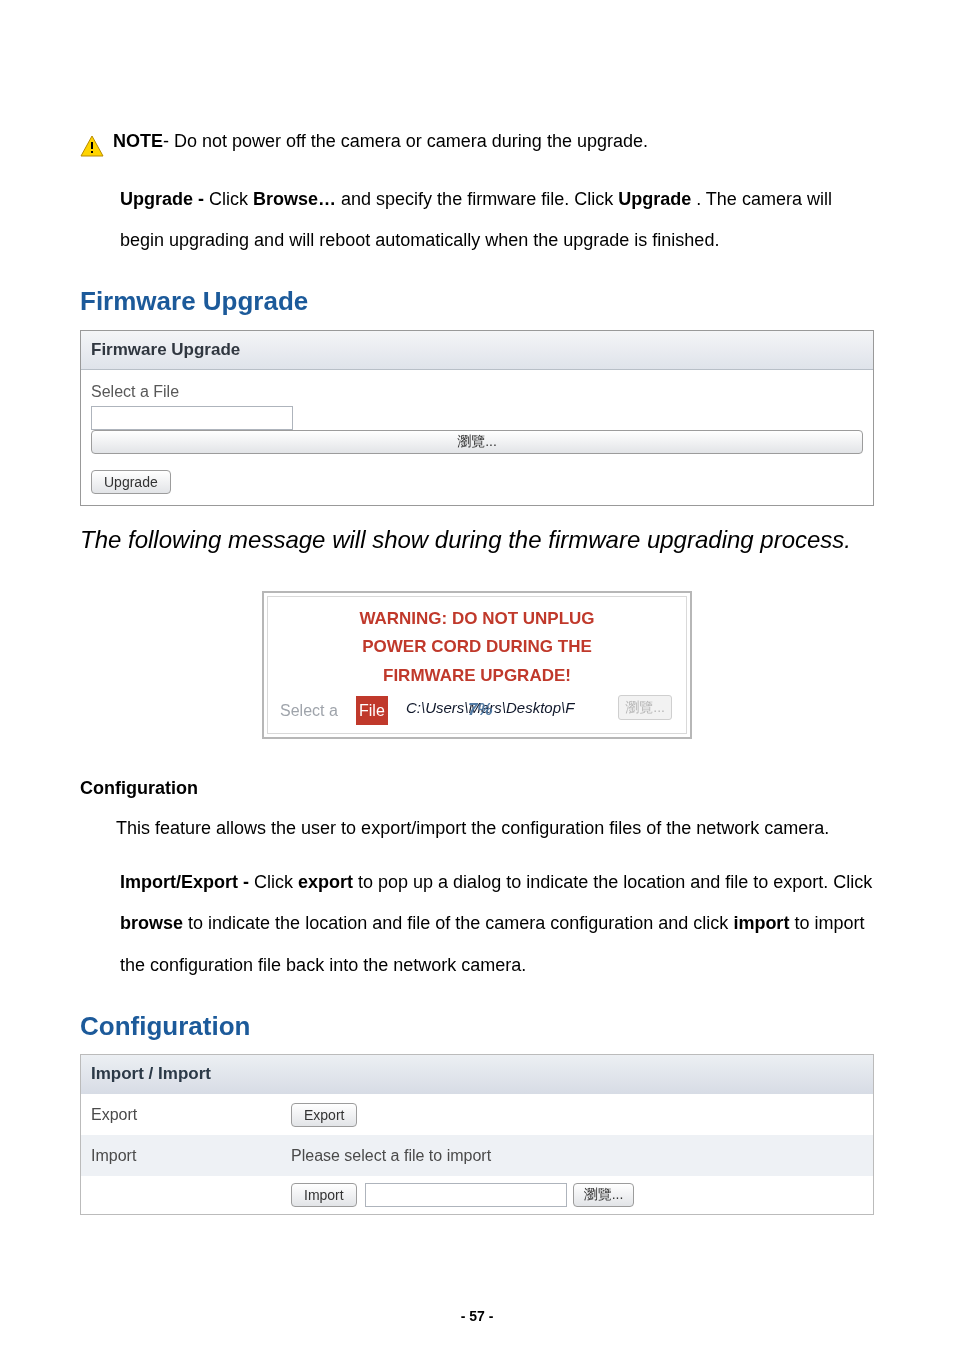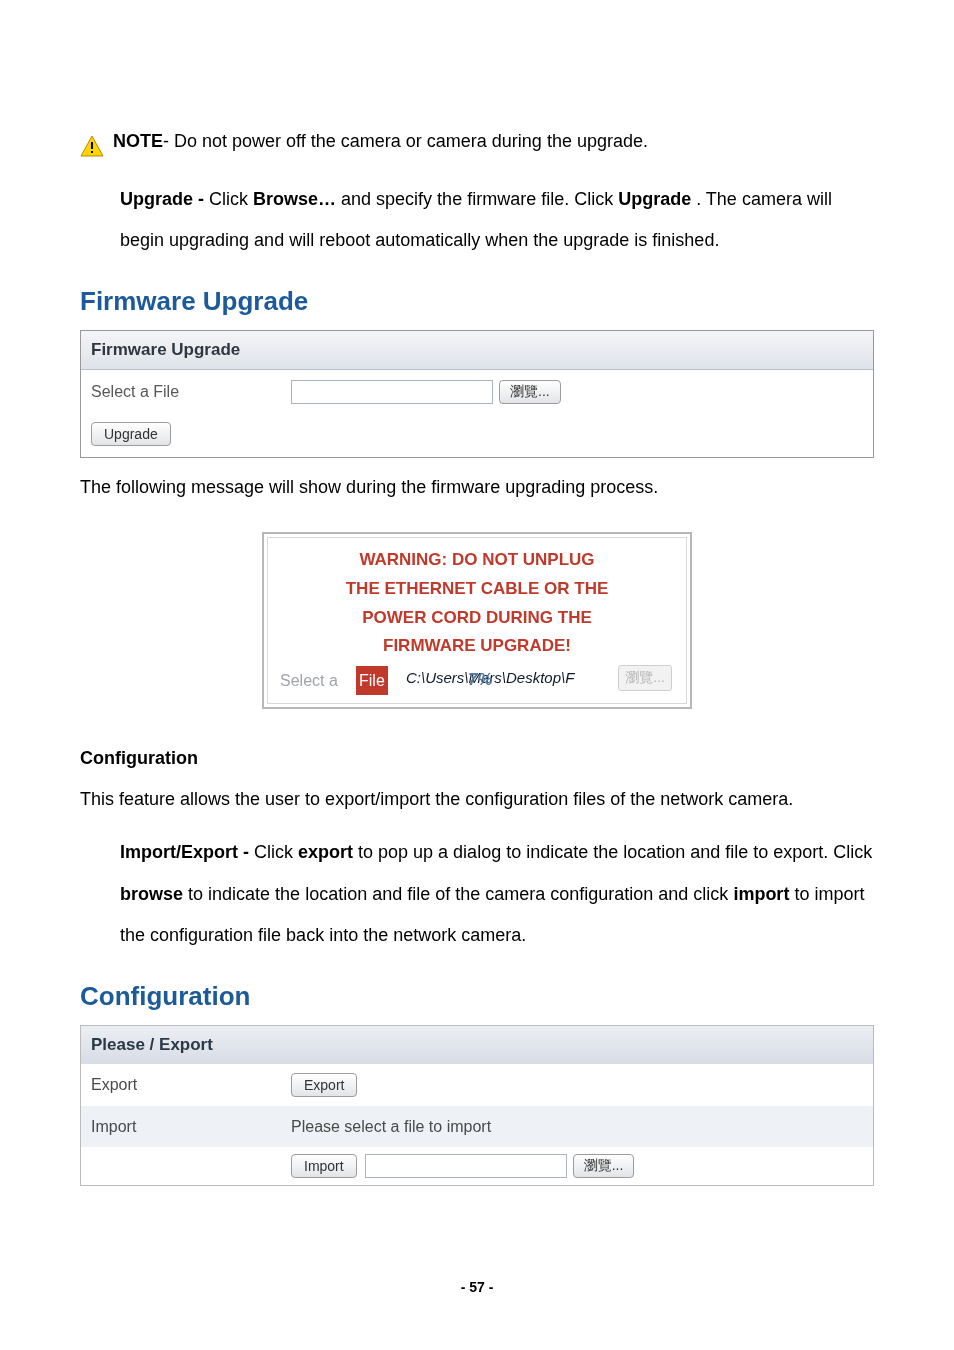--- a/index.html
+++ b/index.html
@@ -46,41 +46,42 @@
   .panel-sub {
     background: linear-gradient(#f4f5f7,#dfe3ea);
     border-bottom: 1px solid #b8bfc7;
     padding: 5px 10px;
     font-weight: 700;
     font-size: 17px;
     color: #303740;
   }
   .panel-row {
     display: flex;
-    align-items: center;
     padding: 8px 10px;
     font-size: 16px;
     color: #585858;
+    flex-direction: column;
   }
   .panel-row .lbl { width: 200px; }
   .browse-btn, .std-btn {
     background: linear-gradient(#ffffff,#e2e4e7);
     border: 1px solid #9c9c9c;
     border-radius: 4px;
     padding: 2px 10px;
     font-size: 14px;
     color: #333;
     cursor: pointer;
   }
   .std-btn { padding: 3px 12px; }
   .upgrade-btn-row { padding: 6px 10px 10px 10px; }
   .desc-line {
-    font-size: 18px;
+    font-size: 24px;
     margin-top: 6px;
     margin-bottom: 30px;
+    font-style: italic;
   }
   .warn-box {
     width: 426px;
     margin: 12px auto 30px auto;
     border: 2px solid #b7b7b7;
     background: #fff;
   }
   .warn-box-inner {
     border: 1px solid #d9d9d9;
     margin: 3px;
@@ -160,20 +161,21 @@
     margin-right: 4px;
   }
   h3.section-h {
     font-size: 18px;
     margin-bottom: 10px;
     margin-top: 34px;
   }
   .body-text {
     font-size: 18px;
     margin-bottom: 18px;
+    margin-left: 36px;
   }
   .config-panel {
     border: 1px solid #bbb;
     margin-top: 6px;
   }
   .config-head {
     background: linear-gradient(#eceff3,#d7dce5);
     padding: 5px 10px;
     font-weight: 700;
     font-size: 17px;
@@ -238,21 +240,20 @@
   <div class="upgrade-btn-row">
     <button class="std-btn">Upgrade</button>
   </div>
 </div>
 
 <div class="desc-line">The following message will show during the firmware upgrading process.</div>
 
 <div class="warn-box">
   <div class="warn-box-inner">
     <div class="warn-text">WARNING: DO NOT UNPLUG</div>
-    <div class="warn-text">THE ETHERNET CABLE OR THE</div>
     <div class="warn-text">POWER CORD DURING THE</div>
     <div class="warn-text">FIRMWARE UPGRADE!</div>
     <div class="ghost-row">
       <span class="ghost-label">Select a</span>
       <span class="overlay-red">File</span>
       <span class="ghost-input">C:\Users\Mars\Desktop\F</span>
       <span class="overlay-pct">7%</span>
       <span class="ghost-browse">瀏覽...</span>
     </div>
   </div>
@@ -266,21 +267,21 @@
   <b>export</b>
   <span> to pop up a dialog to indicate the location and file to export. Click </span>
   <b>browse</b>
   <span> to indicate the location and file of the camera configuration and click </span>
   <b>import</b>
   <span> to import the configuration file back into the network camera.</span>
 </div>
 
 <div class="panel-heading">Configuration</div>
 <div class="config-panel">
-  <div class="config-head">Please / Export</div>
+  <div class="config-head">Import / Import</div>
   <div class="cfg-row">
     <span class="clbl">Export</span>
     <button class="std-btn">Export</button>
   </div>
   <div class="cfg-row alt">
     <span class="clbl">Import</span>
     <span>Please select a file to import</span>
   </div>
   <div class="cfg-row">
     <span class="clbl"></span>

